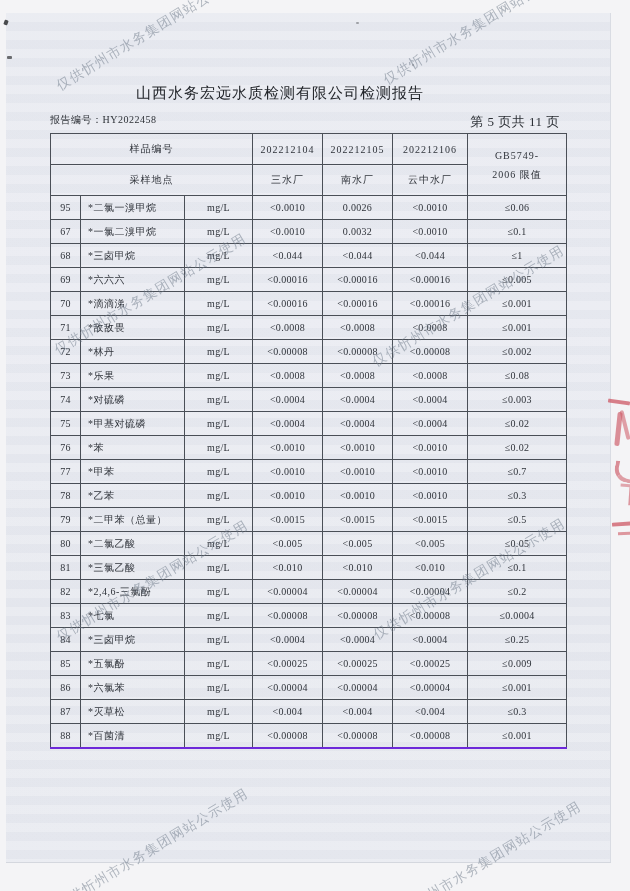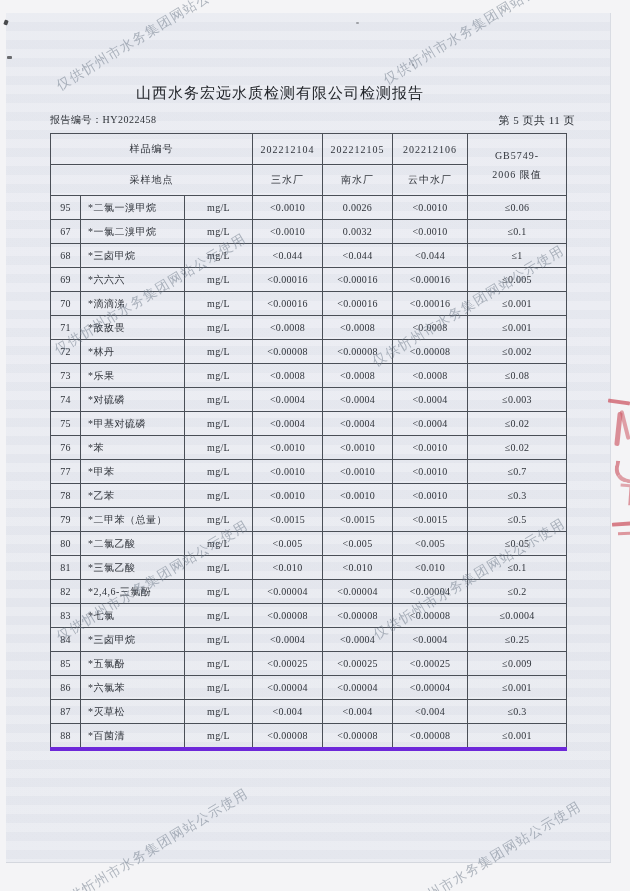--- a/index.html
+++ b/index.html
@@ -29,22 +29,22 @@
   .title{
     position:absolute;left:40px;top:84px;width:480px;
     text-align:center;font-size:15px;font-weight:normal;color:#23262b;
     letter-spacing:1px;white-space:nowrap;
   }
   .meta-left{
     position:absolute;left:50px;top:113px;font-size:10px;color:#2c3036;
     letter-spacing:.5px;white-space:nowrap;
   }
   .meta-right{
-    position:absolute;left:455px;top:113px;width:120px;text-align:right;
-    font-size:11px;color:#2c3036;letter-spacing:.5px;white-space:nowrap;
+    position:absolute;left:455px;top:113px;width:120px;text-align:center;
+    font-size:13px;color:#2c3036;letter-spacing:.5px;white-space:nowrap;
   }
 
   table.report{
     position:absolute;left:50px;top:133px;width:516px;
     border-collapse:collapse;table-layout:fixed;
     font-size:10px;color:#2f333a;
   }
   table.report col.c-no{width:30px;}
   table.report col.c-name{width:104px;}
   table.report col.c-unit{width:68px;}
@@ -55,21 +55,21 @@
   table.report th,table.report td{
     border:1px solid #4a4f57;
     text-align:center;vertical-align:middle;
     padding:0 2px;overflow:hidden;white-space:nowrap;
     font-weight:normal;
   }
   table.report{border:1.5px solid #42474f;}
   table.report thead th{height:30px;letter-spacing:1px;}
   table.report tbody td{height:23px;letter-spacing:.3px;}
   table.report tbody td.name{text-align:left;padding-left:7px;letter-spacing:.5px;margin-left:44px;}
-  table.report tbody tr:last-child td{border-bottom:4px solid #6d28d9;}
+  table.report tbody tr:last-child td{border-bottom:2px solid #6d28d9;}
   .lim-cell div{line-height:1.9;letter-spacing:1px;}
 
   .wm{
     position:absolute;white-space:nowrap;pointer-events:none;
     font-size:13.5px;letter-spacing:1.2px;color:rgba(112,122,138,0.52);
     transform:rotate(-31deg);transform-origin:0 50%;
     z-index:10;font-family:"Liberation Sans","DejaVu Sans",sans-serif;
   }
   .wm.wa{left:58px;top:78px;}
   .wm.wb{left:385px;top:72px;}

